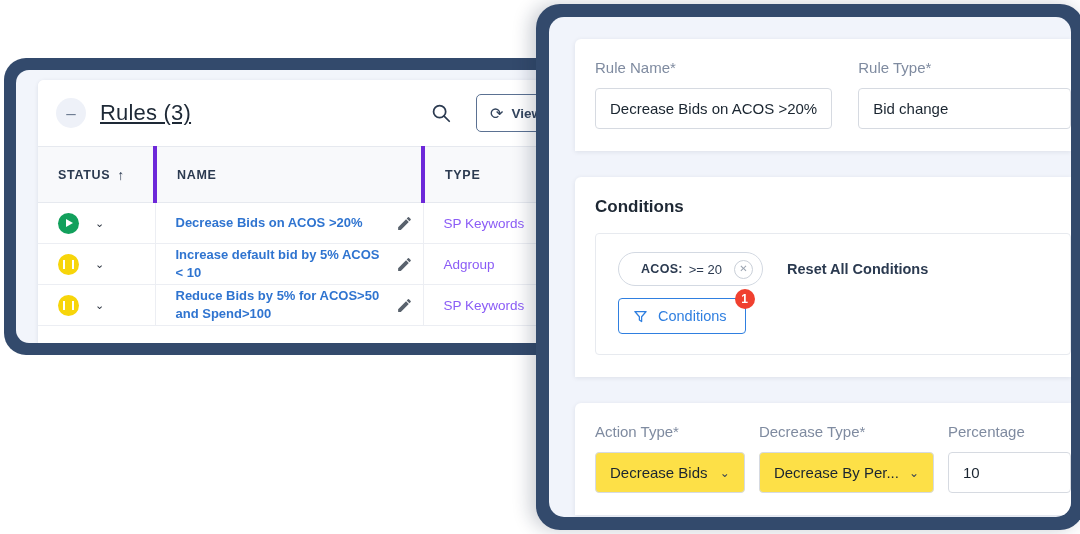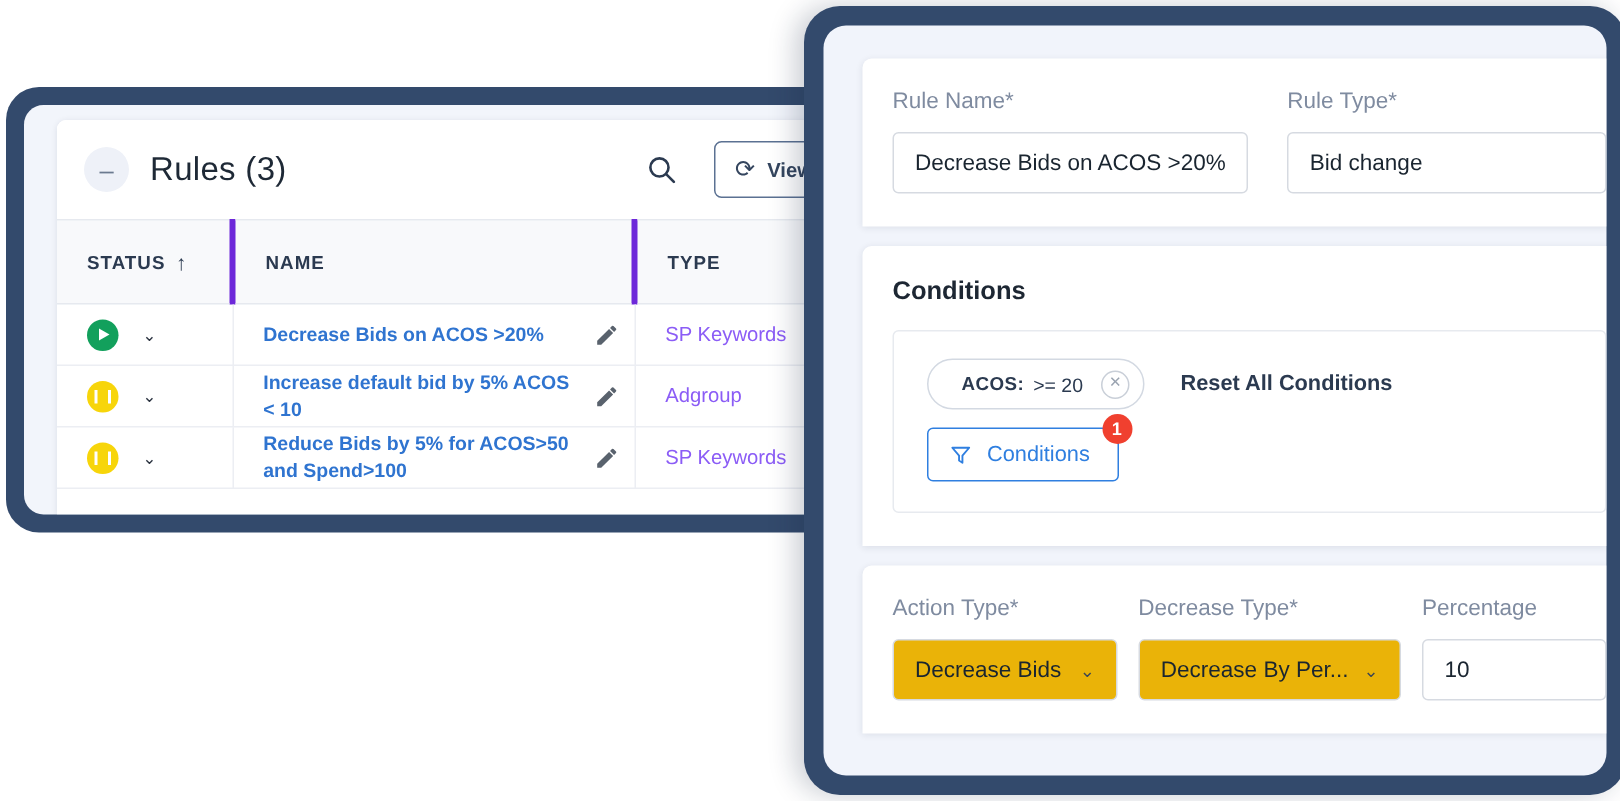--- a/index.html
+++ b/index.html
@@ -39,21 +39,21 @@
     background: #fff;
   }
   .collapse-btn {
     width: 30px; height: 30px; border-radius: 50%;
     background: #eef1f8; color: #6b7a90;
     display: flex; align-items: center; justify-content: center;
     font-size: 17px; line-height: 1; flex: none;
   }
   .rules-title {
     font-size: 22px; color: #1e2936; letter-spacing: .2px;
-    margin-left: 4px; white-space: nowrap;
+    margin-left: 4px; white-space: nowrap; text-decoration: underline;
   }
   .head-spacer { flex: 1 1 auto; }
   .search-icon { width: 22px; height: 22px; flex: none; color: #2b3a50; }
   .view-exec-btn {
     height: 38px; border: 1.3px solid #5b7192; border-radius: 5px;
     display: flex; align-items: center; gap: 8px;
     padding: 0 13px; margin-left: 14px;
     color: #34455e; font-size: 13.5px; font-weight: bold;
     white-space: nowrap; background: #fff; flex: none;
   }
@@ -123,21 +123,21 @@
     width: 100%; height: 100%;
     background: #f1f4fb;
     border-radius: 15px;
     padding: 22px 0 0 26px;
     overflow: hidden;
   }
   .ed-card {
     background: #fff;
     border-top-left-radius: 6px;
     box-shadow: 0 1px 5px rgba(20,30,60,.09);
-    margin-bottom: 13px;
+    margin-bottom: 26px;
     padding: 20px 0 22px 20px;
     overflow: hidden;
   }
   .fld-label {
     font-size: 15px; color: #7f8ba0; margin-bottom: 12px; white-space: nowrap;
   }
   .fld-box {
     height: 41px; border: 1px solid #d6dae1; border-radius: 4px;
     display: flex; align-items: center; padding: 0 14px;
     font-size: 15px; color: #1a2530; background: #fff;
@@ -184,21 +184,21 @@
     padding: 0 5px;
   }
 
   .row-3 { display: flex; gap: 14px; }
   .w-action { width: 195px; }
   .w-dectype { width: 190px; }
   .w-pct { width: 160px; }
   .sel-box {
     height: 41px; border: 1px solid #d6dae1; border-radius: 4px;
     display: flex; align-items: center; justify-content: space-between;
-    padding: 0 14px; font-size: 15px; color: #1a2530; background: #eab308;
+    padding: 0 14px; font-size: 15px; color: #1a2530; background: #fde047;
     white-space: nowrap; overflow: hidden;
   }
   .sel-caret { color: #3b4654; font-size: 12px; margin-left: 10px; }
 </style>
 </head>
 <body>
 
 <div id="stage">
 
   <div class="left-frame">

